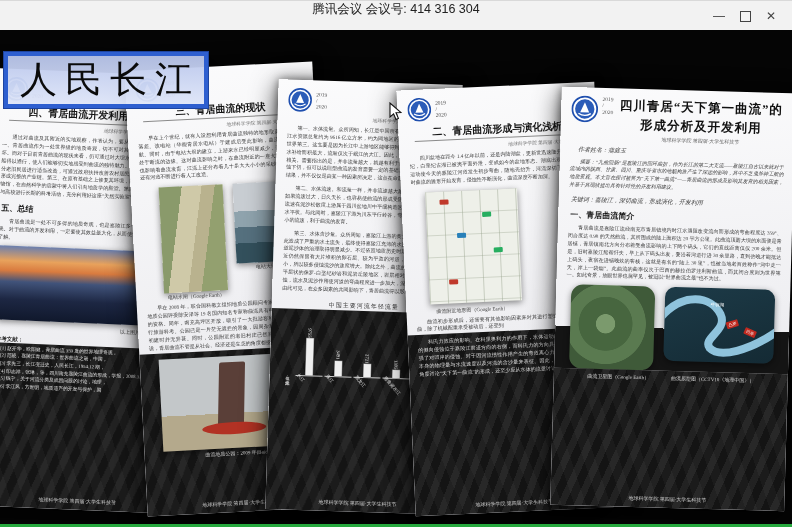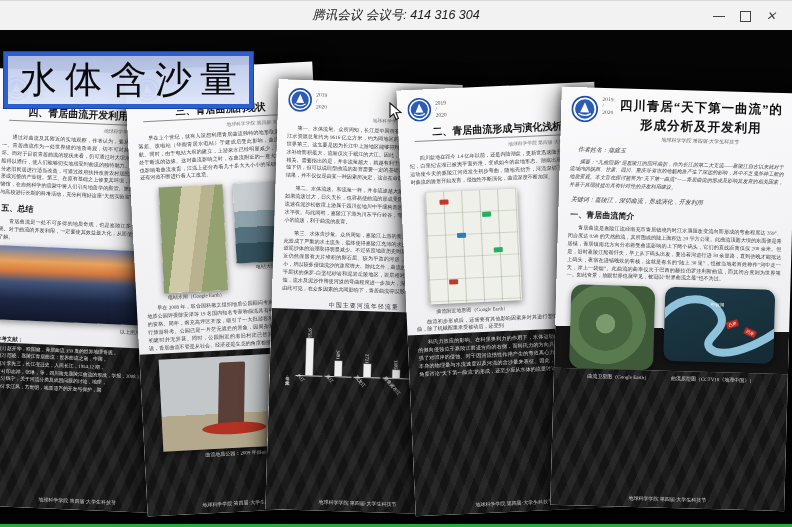--- a/index.html
+++ b/index.html
@@ -1,21 +1,21 @@
 <!DOCTYPE html>
 <html><head>
 <meta charset="utf-8">
 <style>
   html,body{margin:0;padding:0;background:#222;}
   .window{position:relative;width:792px;height:527px;background:#000;overflow:hidden;
           font-family:"Liberation Sans",sans-serif;}
   
   .titlebar{position:absolute;top:0;left:0;width:100%;height:30px;background:#f2f2f2;
-            border-top:1px solid #d9d9d9;display:flex;align-items:center;justify-content:center;
-            box-sizing:border-box;font-style:italic;}
+            border-top:1px solid #d9d9d9;display:flex;align-items:flex-start;justify-content:center;
+            box-sizing:border-box;}
   .titlebar-text{font-size:12.5px;color:#222;}
   .win-controls{position:absolute;right:8px;top:0;height:30px;display:flex;align-items:center;gap:0;}
   .win-btn{width:26px;height:30px;display:flex;align-items:center;justify-content:center;
            font-size:12px;color:#444;cursor:default;}
   .win-btn.max span{display:inline-block;width:9px;height:9px;border:1px solid #444;}
   
   .content{position:absolute;top:30px;left:0;width:792px;height:497px;background:#050505;overflow:hidden;}
   
   .poster{position:absolute;display:flex;flex-direction:column;overflow:hidden;
           background:linear-gradient(172deg,#fbfbfc 0%,#efeff2 55%,#e3e3e8 100%);
@@ -347,21 +347,21 @@
       </div>
       <div class="band">
         <div class="figrow" style="gap:22px;">
           <span class="bandcap">曲流卫星图（Google Earth）</span>
           <span class="bandcap">曲流原型图（CCTV10《地理中国》）</span>
         </div>
         <span class="pfoot">地球科学学院 第四届·大学生科技节</span>
       </div>
     </div>
 
-    <div class="overlay-label">水体含沙量</div>
+    <div class="overlay-label">人民长江</div>
 
     <svg class="cursor" width="13" height="19" viewBox="0 0 13 19">
       <path d="M1 1 L1 15 L4.6 11.8 L7 17.5 L9.4 16.4 L7 10.8 L12 10.6 Z" fill="#fff" stroke="#111" stroke-width="1.1"></path>
     </svg>
   </div>
 
 
   <div class="share-border"></div>
 </div>
 

